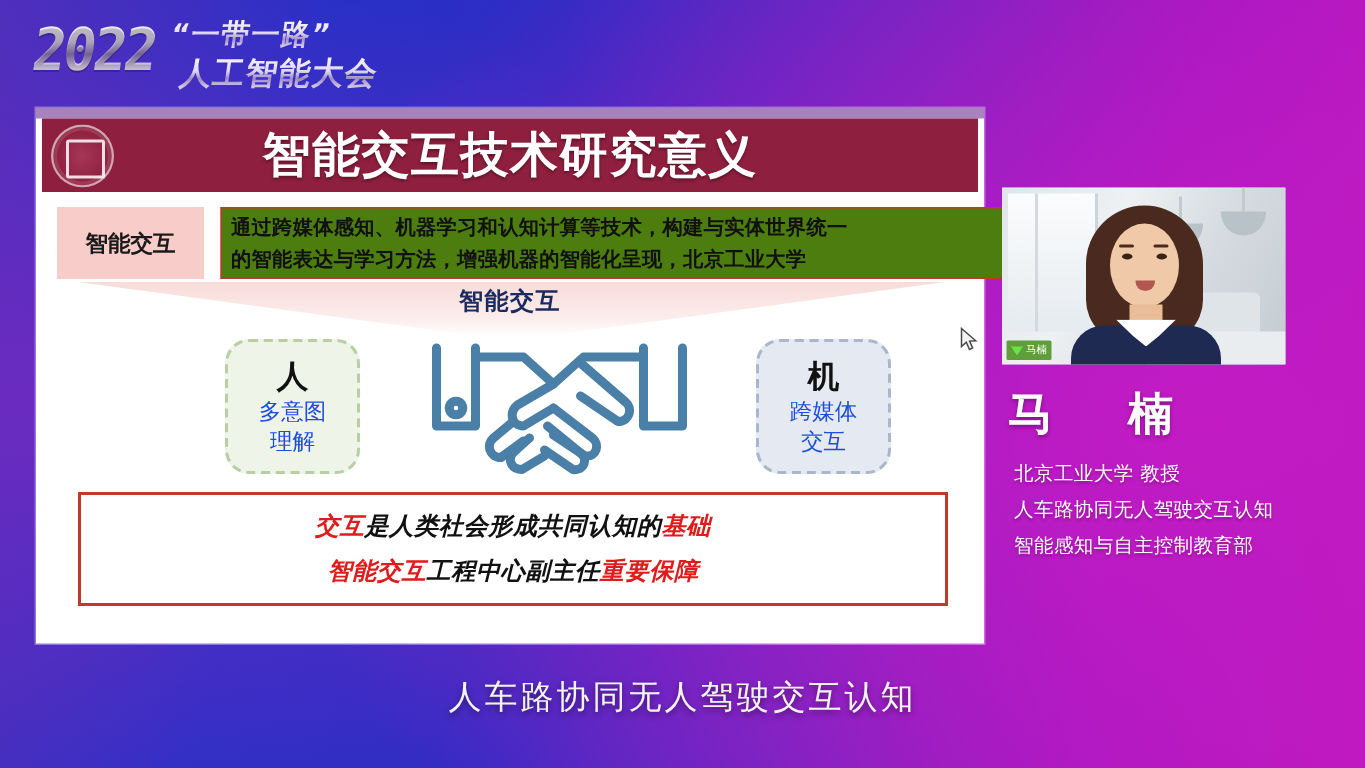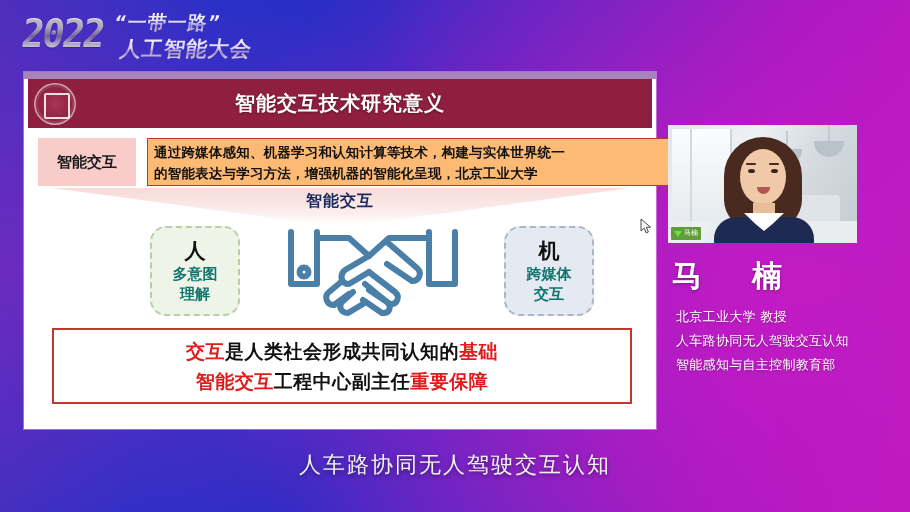--- a/index.html
+++ b/index.html
@@ -51,21 +51,21 @@
     background:#ffffff;
     box-shadow:0 0 0 1px rgba(255,255,255,.35);
   }
   #slide-topstrip{position:absolute;left:0;top:0;width:100%;height:7px;background:#8a5aa8;opacity:.75;}
   #slide-header{
     position:absolute;left:4px;top:7px;width:624px;height:49px;
     background:#8e1f3e;
     display:flex;align-items:center;justify-content:center;
   }
   #slide-header-title{
-    color:#ffffff;font-size:20px;font-weight:bold;letter-spacing:1px;
+    color:#ffffff;font-size:32px;font-weight:bold;letter-spacing:1px;
     text-shadow:0 1px 2px rgba(0,0,0,.35);
   }
   #uni-logo{
     position:absolute;left:6px;top:4px;width:42px;height:42px;border-radius:50%;
     background:
       radial-gradient(circle at 50% 50%, #a83757 0%, #8e1f3e 62%, #7a1733 100%);
     box-shadow:inset 0 0 0 1.5px rgba(255,255,255,.55), inset 0 0 0 4px rgba(255,255,255,.12);
   }
   #uni-logo::after{
     content:"";position:absolute;left:10px;top:10px;width:22px;height:22px;
@@ -75,21 +75,21 @@
   
   #band1{position:absolute;left:14px;top:66px;width:604px;height:48px;}
   #tag-zhinengjiaohu{
     position:absolute;left:0;top:0;width:98px;height:48px;
     background:#f8ccc9;
     display:flex;align-items:center;justify-content:center;
     font-size:15px;font-weight:bold;color:#1a1a1a;
   }
   #desc-box{
     position:absolute;left:109px;top:0;width:533px;height:48px;
-    border:1.5px solid #c0392b;background:#fdba74;
+    border:1.5px solid #c0392b;background:#4d7c0f;
     box-sizing:border-box;padding:3px 6px;
   }
   .desc-line{font-size:13.5px;font-weight:bold;color:#111111;line-height:21px;letter-spacing:.2px;}
 
   
   #funnel{
     position:absolute;left:28px;top:116px;width:578px;height:36px;
     background:linear-gradient(180deg,#f6d7d4 0%,#fbeceb 70%,#ffffff 100%);
     clip-path:polygon(0 0, 100% 0, 54% 100%, 46% 100%);
     opacity:.9;
@@ -102,30 +102,30 @@
   
   #row3{position:absolute;left:14px;top:150px;width:604px;height:98px;}
   .pill{
     position:absolute;top:4px;width:90px;height:90px;border-radius:16px;
     display:flex;flex-direction:column;align-items:center;justify-content:center;
     box-sizing:border-box;
   }
   #pill-human{left:112px;background:#eef4e8;border:2px dashed #b7cfa2;}
   #pill-machine{left:466px;background:#e4e9f2;border:2px dashed #a9b6cc;}
   .pill-big{font-size:21px;font-weight:bold;color:#111;line-height:25px;}
-  .pill-sm{font-size:15px;color:#0f766e;line-height:20px;font-weight:700;text-align:right;}
+  .pill-sm{font-size:15px;color:#1d4ed8;line-height:20px;font-weight:400;text-align:right;}
   #handshake{position:absolute;left:245px;top:0;width:180px;height:96px;}
 
   
   #conc-box{
     position:absolute;left:28px;top:256px;width:576px;height:72px;
     border:2px solid #c0392b;background:#ffffff;
     display:flex;flex-direction:column;align-items:center;justify-content:center;
   }
-  .conc-line{font-size:19px;font-weight:bold;line-height:30px;letter-spacing:.5px;color:#111111;}
+  .conc-line{font-size:16px;font-weight:bold;line-height:30px;letter-spacing:.5px;color:#111111;font-style:italic;}
   .hl{color:#e01b1b;}
 
   
   #cursor{position:absolute;left:640px;top:218px;width:12px;height:17px;}
 
   
   #video-frame{
     position:absolute;left:668px;top:125px;width:189px;height:118px;
     background:#cfd6dc;overflow:hidden;
   }

